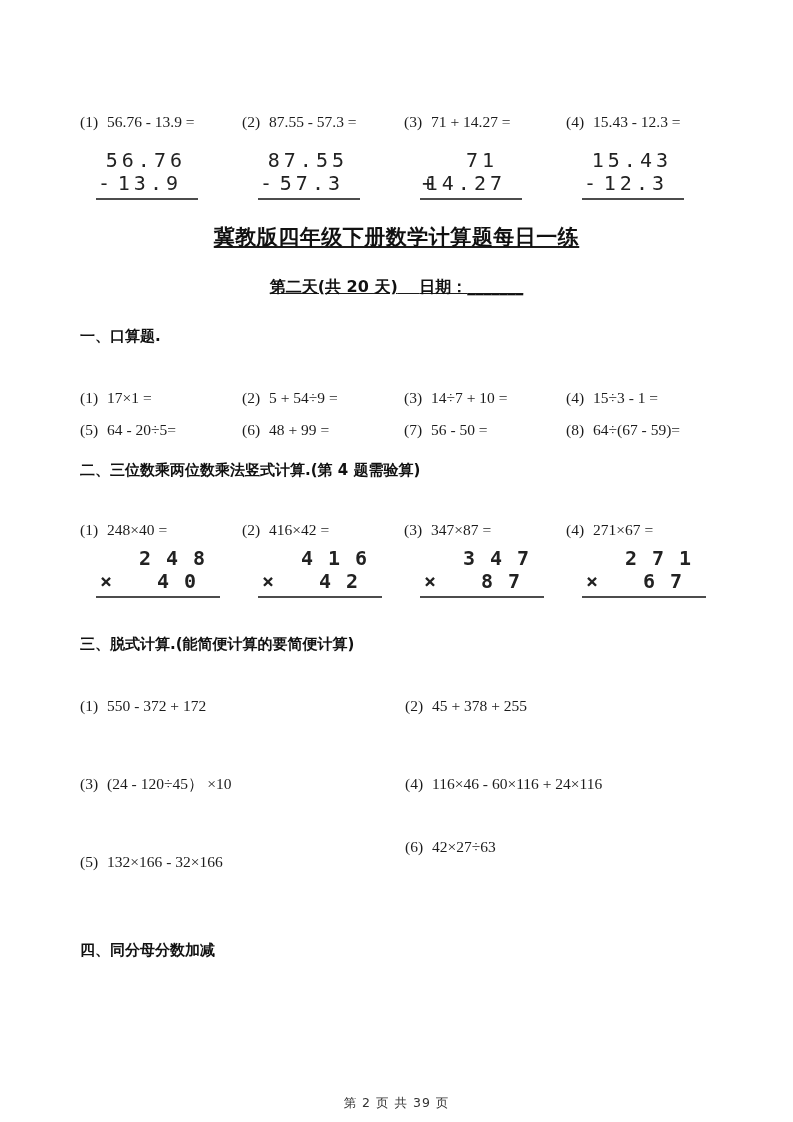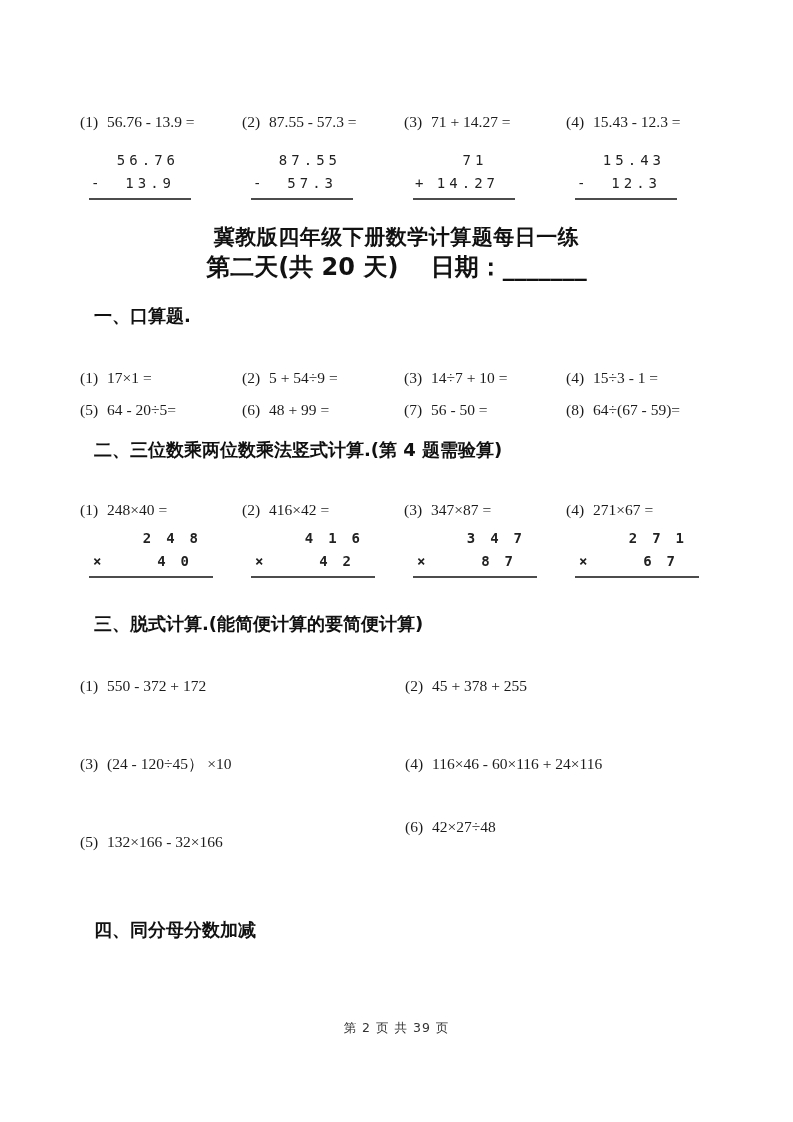--- a/index.html
+++ b/index.html
@@ -17,60 +17,60 @@
   
   .grid4 { display:grid; grid-template-columns:repeat(4,162px); }
   .grid2 { display:grid; grid-template-columns:325px auto; }
 
   .eq { display:flex; gap:9px; font-size:15.5px; line-height:20px; white-space:nowrap; }
   .eq .lbl { flex:0 0 auto; }
 
   
   .vrow { margin-top:10px; }
   .vcalc {
-    width:102px; margin-left:9px; margin-top:6px;
+    width:102px; margin-left:16px; margin-top:6px;
     font-family:"DejaVu Sans Mono","Liberation Mono",monospace;
-    font-size:14px; color:#222;
+    font-size:20px; color:#222;
   }
   .vtop { text-align:right; padding-right:12px; letter-spacing:4px; line-height:24px; }
   .vtop.left { text-align:center; padding-left:22px; padding-right:0; }
   .vbot {
     position:relative; text-align:right; padding-right:16px; letter-spacing:4px;
     line-height:22px; padding-bottom:4px;
     border-bottom:2px solid #4c4c4c;
   }
   .vop { position:absolute; left:2px; letter-spacing:0; }
 
   .vcalc.mult { width:124px;font-weight:bold; }
   .vcalc.mult .vtop { letter-spacing:15px; padding-right:0; }
   .vcalc.mult .vbot { letter-spacing:15px; padding-right:9px; }
   .vcalc.mult .vop { left:4px; }
 
   
   .cn { font-family:"DejaVu Sans","Liberation Sans",sans-serif; font-weight:bold; color:#111; }
-  .title-wrap { width:633px; text-align:center; margin-top:24px; }
+  .title-wrap { width:633px; text-align:center; margin-top:24px;text-decoration:underline; }
   .title { font-size:21px; line-height:26px; letter-spacing:0.5px; }
-  .subtitle { font-size:24px; line-height:26px; margin-top:4px; }
+  .subtitle { font-size:16px; line-height:26px; margin-top:24px; }
   .subtitle .blank { letter-spacing:0; font-weight:bold; }
-  .heading { font-size:18px; line-height:20px;margin-left:14px; }
+  .heading { font-size:15px; line-height:20px; }
   .h-oral { margin-top:26px; }
   .h-mult { margin-top:20px; }
   .h-eval { margin-top:36px; }
   .h-frac { margin-top:68px; }
 
   .oral-row1 { margin-top:42px; }
   .oral-row2 { margin-top:12px; }
   .mult-eqs  { margin-top:40px; }
   .eval-row1 { margin-top:42px; }
   .eval-row2 { margin-top:58px; }
   .eval-row3 { margin-top:58px; }
   .raise { transform:translateY(-15px); }
 
   .footer {
-    position:absolute; left:0; top:1020px; width:793px;
+    position:absolute; left:0; top:1095px; width:793px;
     text-align:center; font-family:"DejaVu Sans","Liberation Sans",sans-serif;
     font-size:12.5px; color:#333; letter-spacing:1px;
   }
 </style>
 </head>
 <body>
 
 <div class="page">
   <div class="content">
 
@@ -245,21 +245,21 @@
         <span>116×46 - 60×116 + 24×116</span>
       </div>
     </div>
     <div class="grid2 eval-row3">
       <div class="eq">
         <span class="lbl">(5)</span>
         <span>132×166 - 32×166</span>
       </div>
       <div class="eq raise">
         <span class="lbl">(6)</span>
-        <span>42×27÷48</span>
+        <span>42×27÷63</span>
       </div>
     </div>
 
     <div class="heading cn h-frac">四、同分母分数加减</div>
 
   </div>
 
   <div class="footer">第 2 页 共 39 页</div>
 </div>
 

